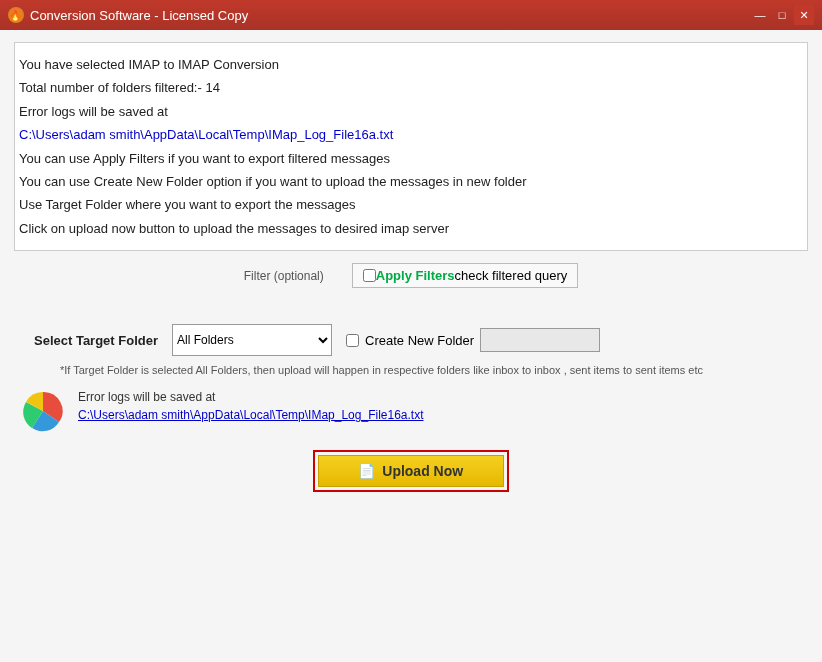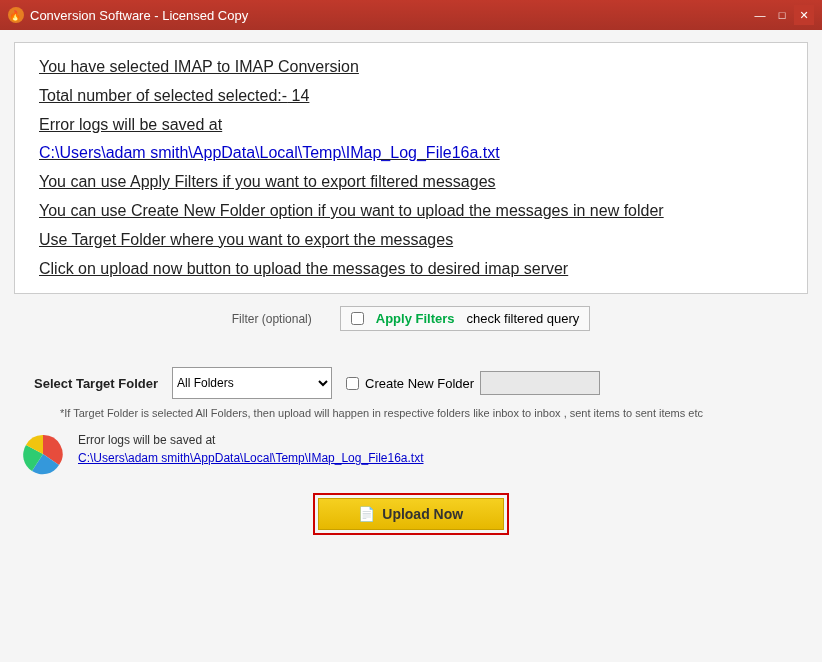--- a/index.html
+++ b/index.html
@@ -68,25 +68,24 @@
       height: 632px;
       display: flex;
       flex-direction: column;
       gap: 8px;
     }
 
     
     .info-box {
       border: 1px solid #ccc;
       background: white;
-      padding: 10px 24px;
+      padding: 10px 4px;
       line-height: 1.8;
-      font-size: 16px;
+      font-size: 13px;
       color: #222;
-      text-decoration: underline;
     }
     .info-box .log-path {
       color: #0000cc;
     }
 
     
     .filter-section {
       display: flex;
       align-items: center;
       justify-content: center;
@@ -95,21 +94,21 @@
     }
     .filter-label {
       color: #555;
       font-size: 12px;
     }
     .filter-group {
       border: 1px solid #bbb;
       padding: 4px 10px;
       display: flex;
       align-items: center;
-      gap: 12px;
+      gap: 0;
       background: #f9f9f9;
       margin-left: 20px;
     }
     .filter-checkbox {
       width: 13px;
       height: 13px;
     }
     .apply-filters-label {
       color: #00aa44;
       font-weight: bold;
@@ -235,21 +234,21 @@
     <button class="title-btn">□</button>
     <button class="title-btn close">✕</button>
   </div>
 </div>
 
 <div class="main-content">
 
   <div class="info-box">
     <div>You have selected IMAP to IMAP Conversion</div>
     <div>
-      <span>Total number of selected selected:-</span><span> 14</span>
+      <span>Total number of folders filtered:-</span><span> 14</span>
     </div>
     <div>
       <span>Error logs will be saved at</span><br>
       <span class="log-path">C:\Users\adam smith\AppData\Local\Temp\IMap_Log_File16a.txt</span>
     </div>
     <div>You can use Apply Filters if you want to export filtered messages</div>
     <div>You can use Create New Folder option if you want to upload the messages in new folder</div>
     <div>Use Target Folder where you want to export the messages</div>
     <div>Click on upload now button to upload the messages to desired imap server</div>
   </div>

